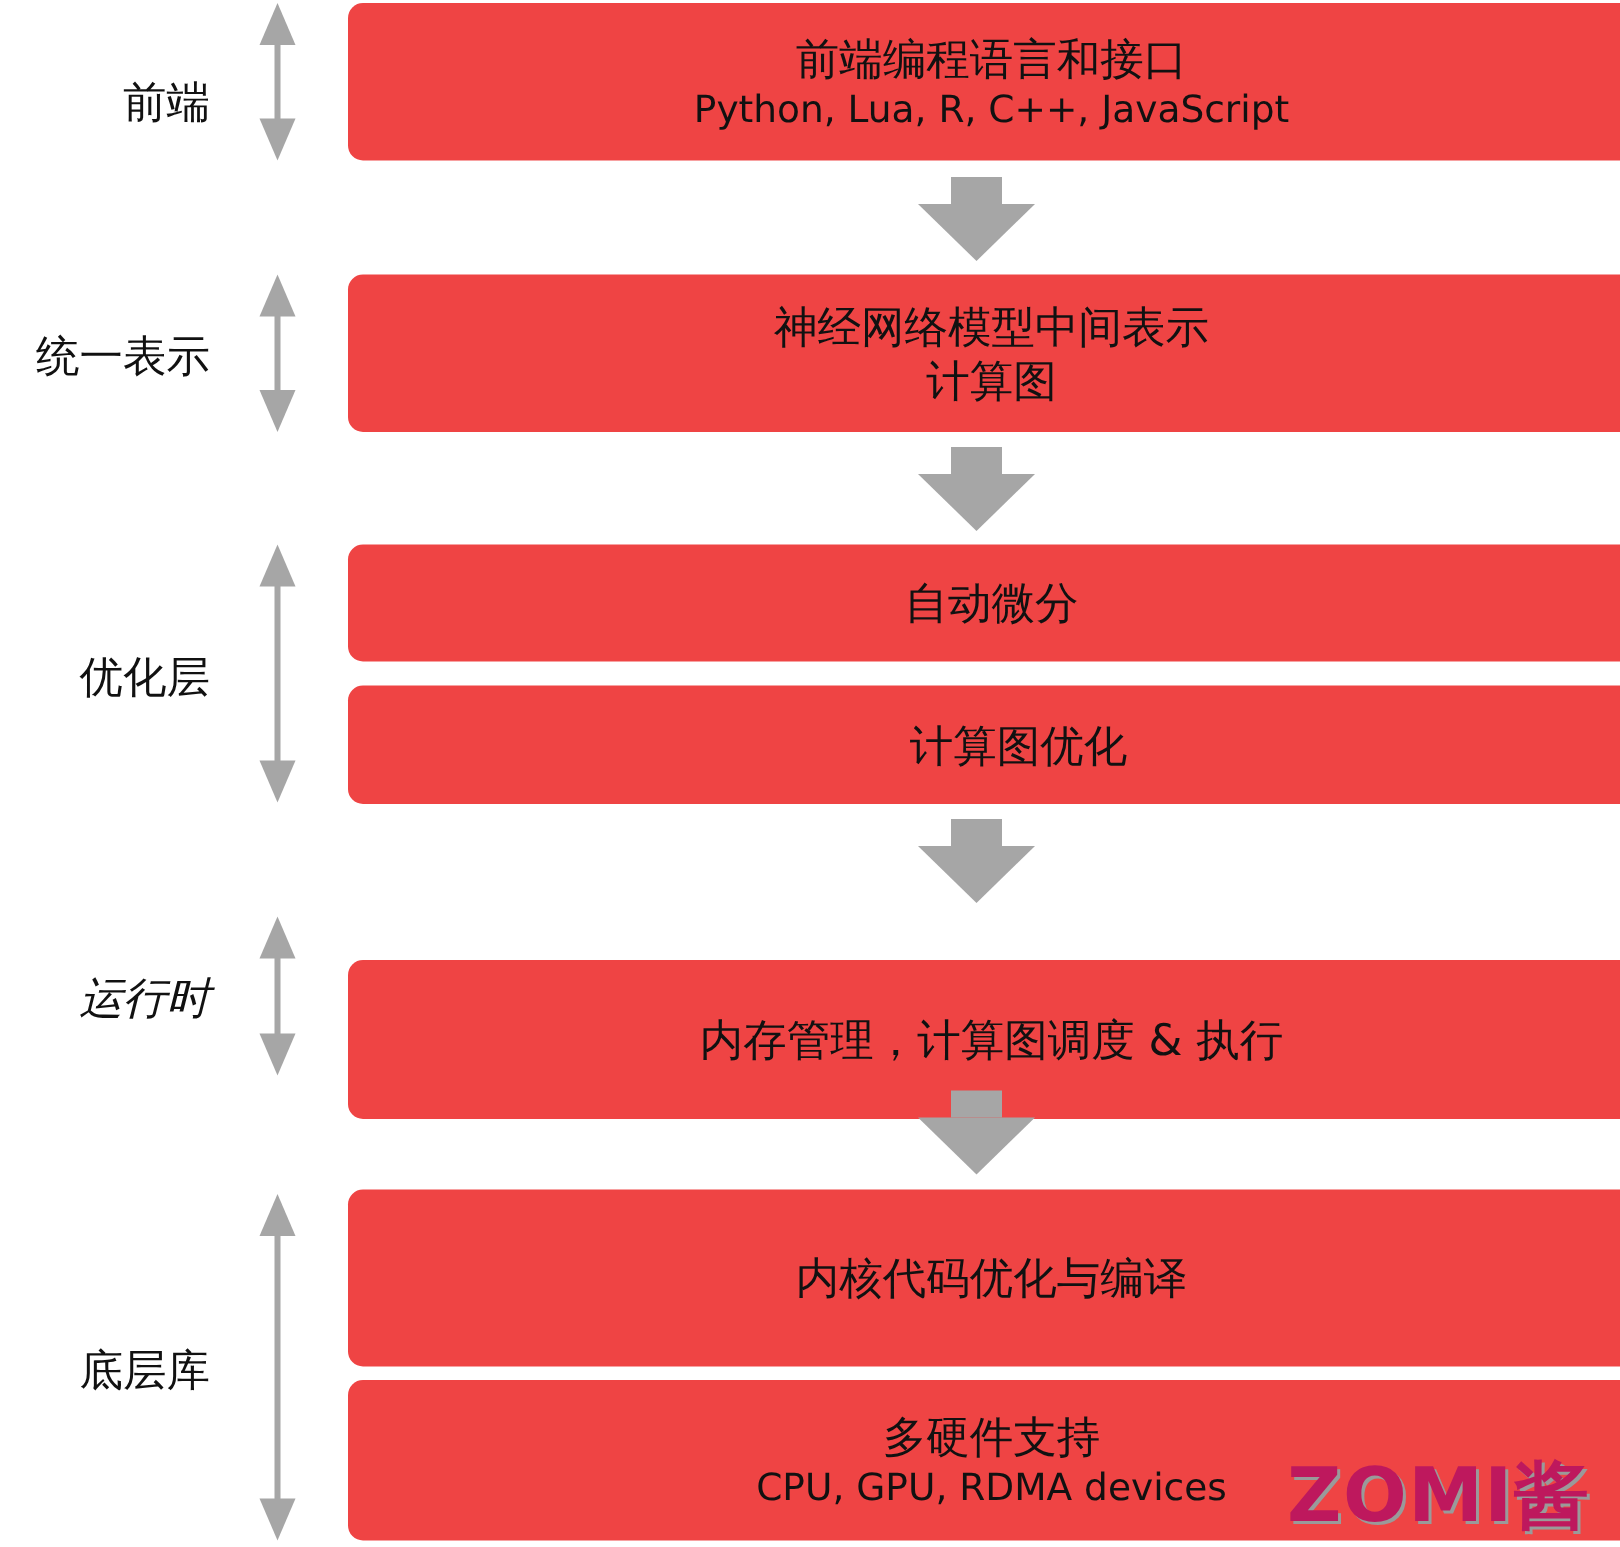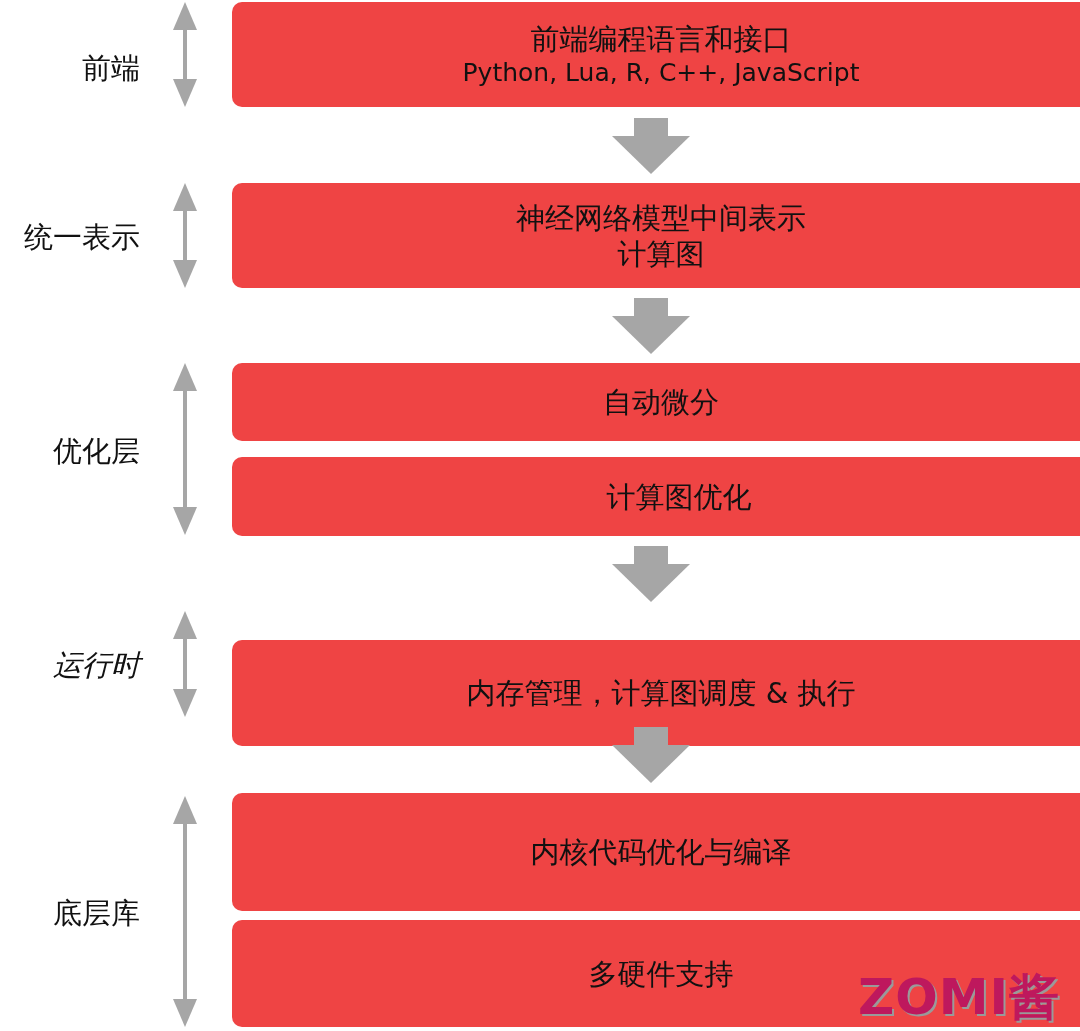--- a/index.html
+++ b/index.html
@@ -105,15 +105,16 @@
     <div class="stem"></div>
     <div class="head"></div>
   </div>
 
 <div class="box" style="top:793px; height:118px;">
   <div class="t1">内核代码优化与编译</div>
 </div>
 
 <div class="box" style="top:920px; height:107px;">
   <div class="t1">多硬件支持</div>
+  <div class="t2">CPU, GPU, RDMA devices</div>
 </div>
 
 <div class="watermark">ZOMI酱</div>
 
 </body></html>

